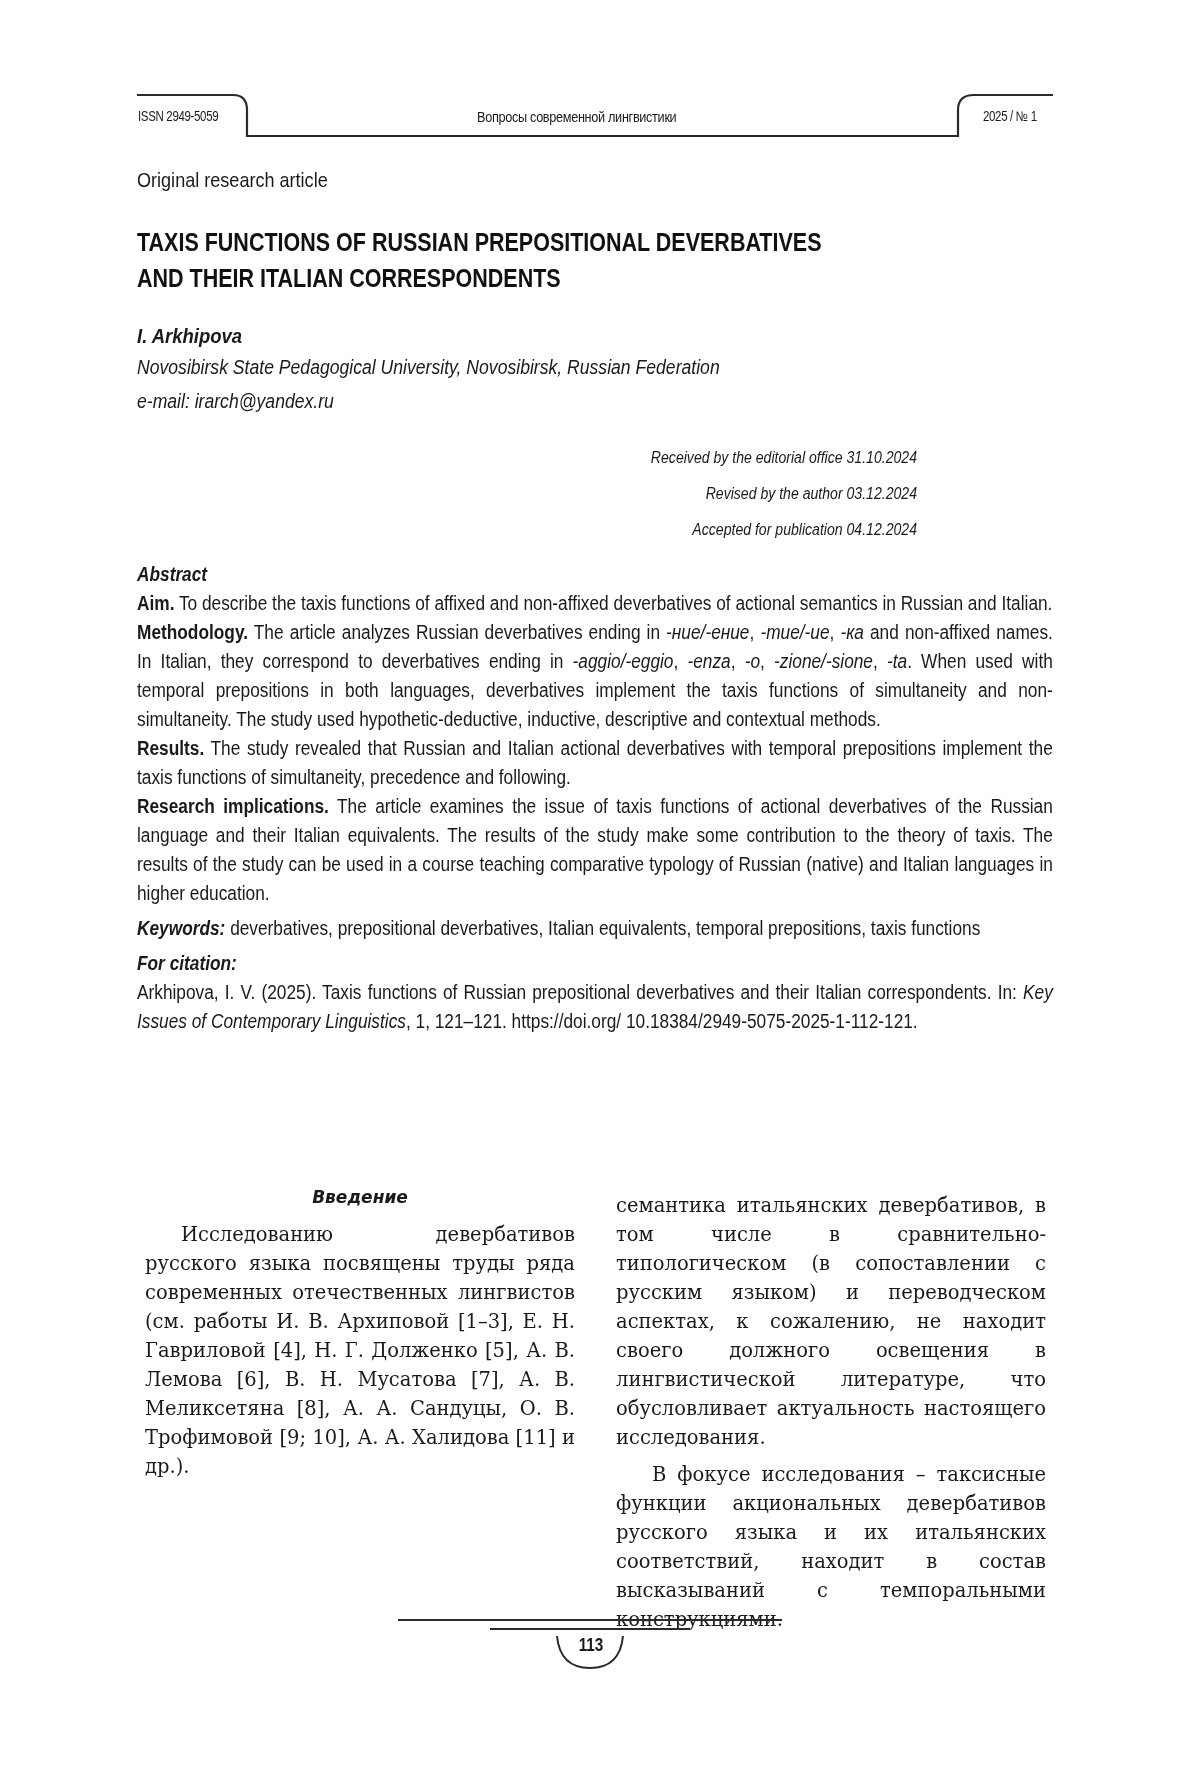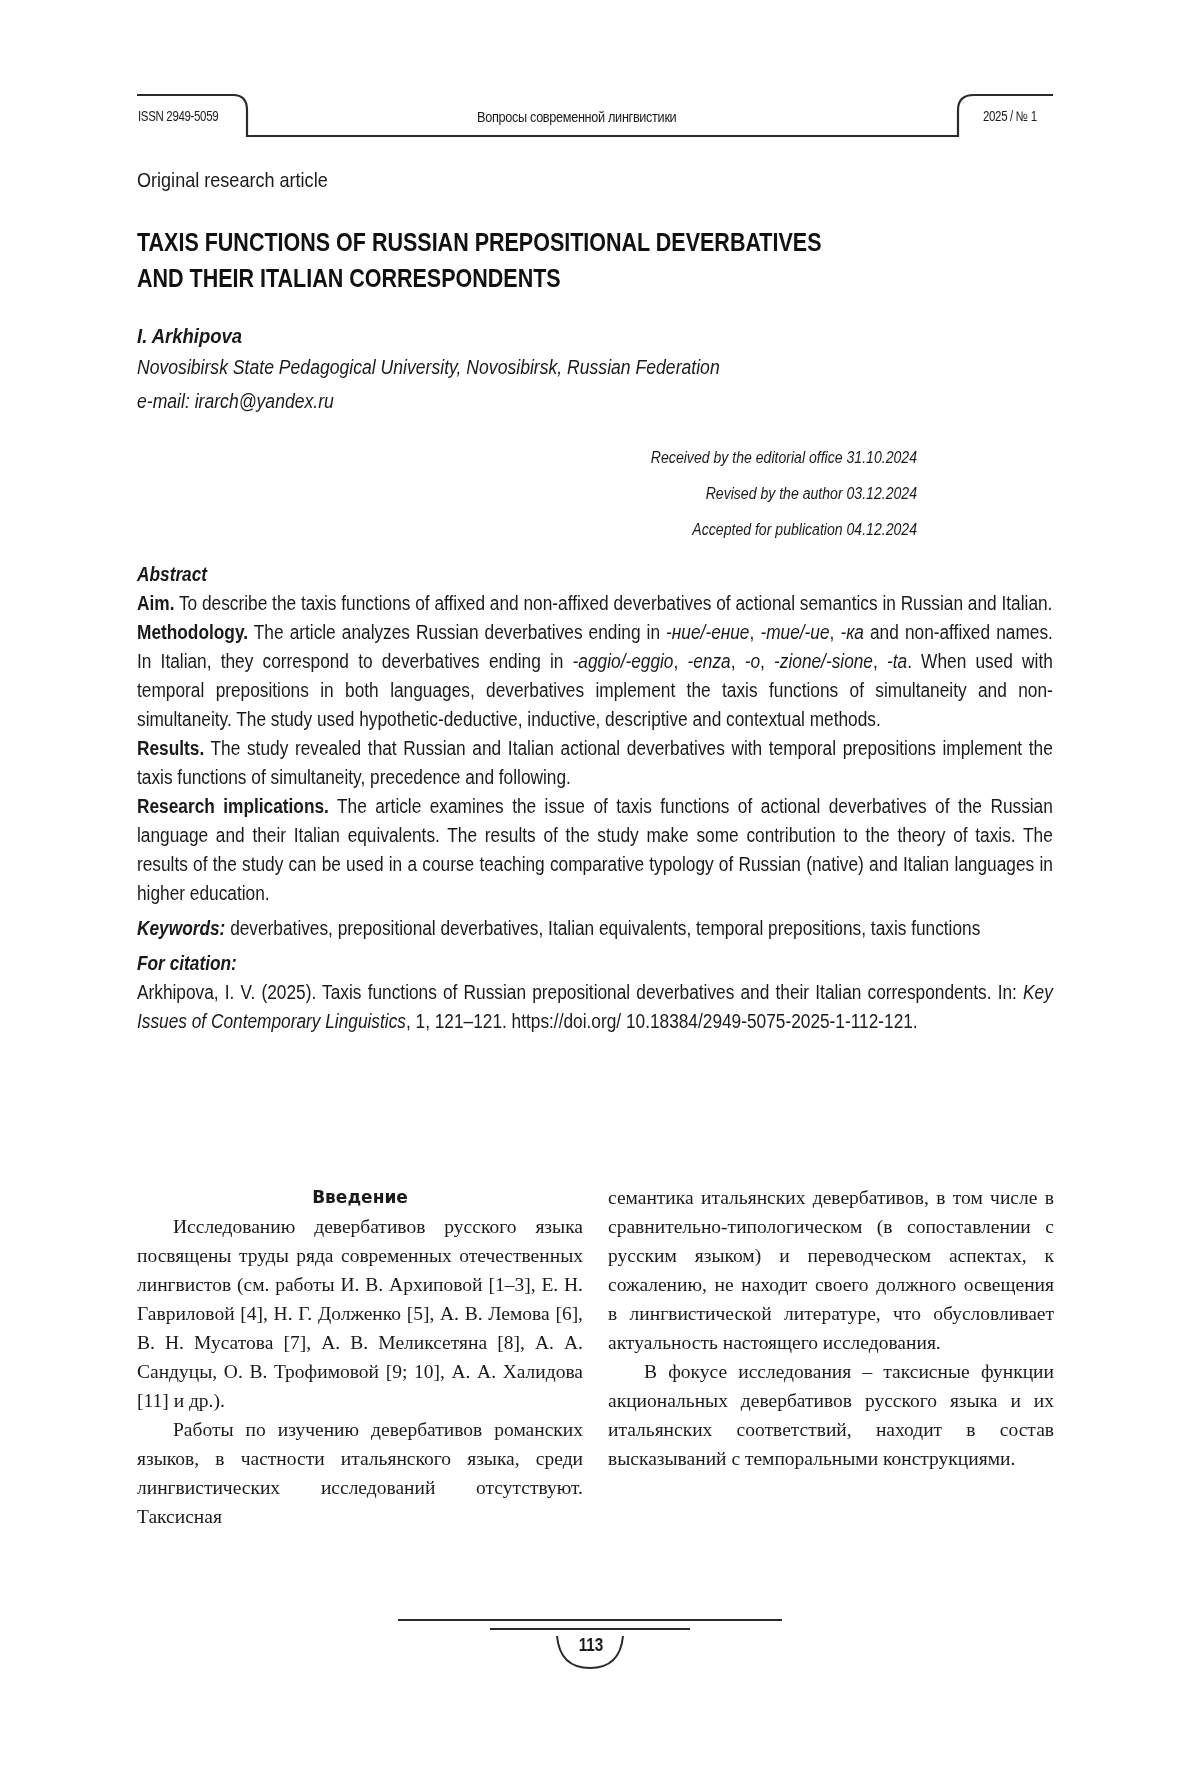--- a/index.html
+++ b/index.html
@@ -27,23 +27,23 @@
   .abstract { position: absolute; left: 137px; top: 560px; width: 1060px; font-family: "Liberation Sans", sans-serif; font-size: 20px; line-height: 29px; transform: scaleX(0.864); transform-origin: left top; text-align: justify; color: #1a1a1a; }
   .abstract .ab-head { font-weight: bold; font-style: italic; }
   .abstract p { margin: 0; }
   .abstract b { font-weight: bold; }
   .abstract .kw { margin-top: 6px; }
   .abstract .cit-head { margin-top: 6px; font-weight: bold; font-style: italic; }
 
   .col { position: absolute; top: 1183px; width: 446px; font-family: "DejaVu Serif", "Liberation Serif", serif; font-size: 19.5px; line-height: 29px; text-align: justify; color: #1a1a1a; }
   .col-left { left: 137px; }
   .col-right { left: 608px; }
-  .col p { margin: 0; font-family: Liberation Serif, serif; }
+  .col p { margin: 8px; }
   .col .indent { text-indent: 36px; }
-  .col-head { text-align: center; font-family: "DejaVu Sans", sans-serif; font-weight: bold; font-size: 17px; line-height: 29px; }
+  .col-head { text-align: center; font-family: "DejaVu Sans", sans-serif; font-weight: bold; font-size: 17px; line-height: 29px; font-style: italic; }
 
   .footer-svg { position: absolute; left: 0; top: 0; }
   .page-number { position: absolute; left: 570px; top: 1635px; width: 42px; text-align: center; font-family: "Liberation Sans", sans-serif; font-weight: bold; font-size: 18px; transform: scaleX(0.85); color: #1a1a1a; }
 </style>
 </head>
 <body>
 
 <div class="page">
 
   <svg class="header-svg" width="1200" height="160">
@@ -77,21 +77,20 @@
     <p><b>Results.</b><span> The study revealed that Russian and Italian actional deverbatives with temporal prepositions implement the taxis functions of simultaneity, precedence and following.</span></p>
     <p><b>Research implications.</b><span> The article examines the issue of taxis functions of actional deverbatives of the Russian language and their Italian equivalents. The results of the study make some contribution to the theory of taxis. The results of the study can be used in a course teaching comparative typology of Russian (native) and Italian languages in higher education.</span></p>
     <p class="kw"><b><i>Keywords:</i></b><span> deverbatives, prepositional deverbatives, Italian equivalents, temporal prepositions, taxis functions</span></p>
     <p class="cit-head">For citation:</p>
     <p><span>Arkhipova, I. V. (2025). Taxis functions of Russian prepositional deverbatives and their Italian correspondents. In: </span><i>Key Issues of Contemporary Linguistics</i><span>, 1, 121–121. https://doi.org/ 10.18384/2949-5075-2025-1-112-121.</span></p>
   </div>
 
   <div class="col col-left">
     <div class="col-head">Введение</div>
     <p class="indent">Исследованию девербативов русского языка посвящены труды ряда современных отечественных лингвистов (см. работы И. В. Архиповой [1–3], Е. Н. Гавриловой [4], Н. Г. Долженко [5], А. В. Лемова [6], В. Н. Мусатова [7], А. В. Меликсетяна [8], А. А. Сандуцы, О. В. Трофимовой [9; 10], А. А. Халидова [11] и др.).</p>
-    <p class="indent">Работы по изучению девербативов романских языков, в частности итальянского языка, среди лингвистических исследований отсутствуют. Таксисная</p>
   </div>
 
   <div class="col col-right" style="top:1183px;">
     <p>семантика итальянских девербативов, в том числе в сравнительно-типологическом (в сопоставлении с русским языком) и переводческом аспектах, к сожалению, не находит своего должного освещения в лингвистической литературе, что обусловливает актуальность настоящего исследования.</p>
     <p class="indent">В фокусе исследования – таксисные функции акциональных девербативов русского языка и их итальянских соответствий, находит в состав высказываний с темпоральными конструкциями.</p>
   </div>
 
   <svg class="footer-svg" width="1200" height="1783" style="pointer-events:none;">
     <line x1="398" y1="1620" x2="782" y2="1620" stroke="#2a2a2a" stroke-width="2.2"></line>
     <line x1="490" y1="1629" x2="690" y2="1629" stroke="#2a2a2a" stroke-width="2.2"></line>

